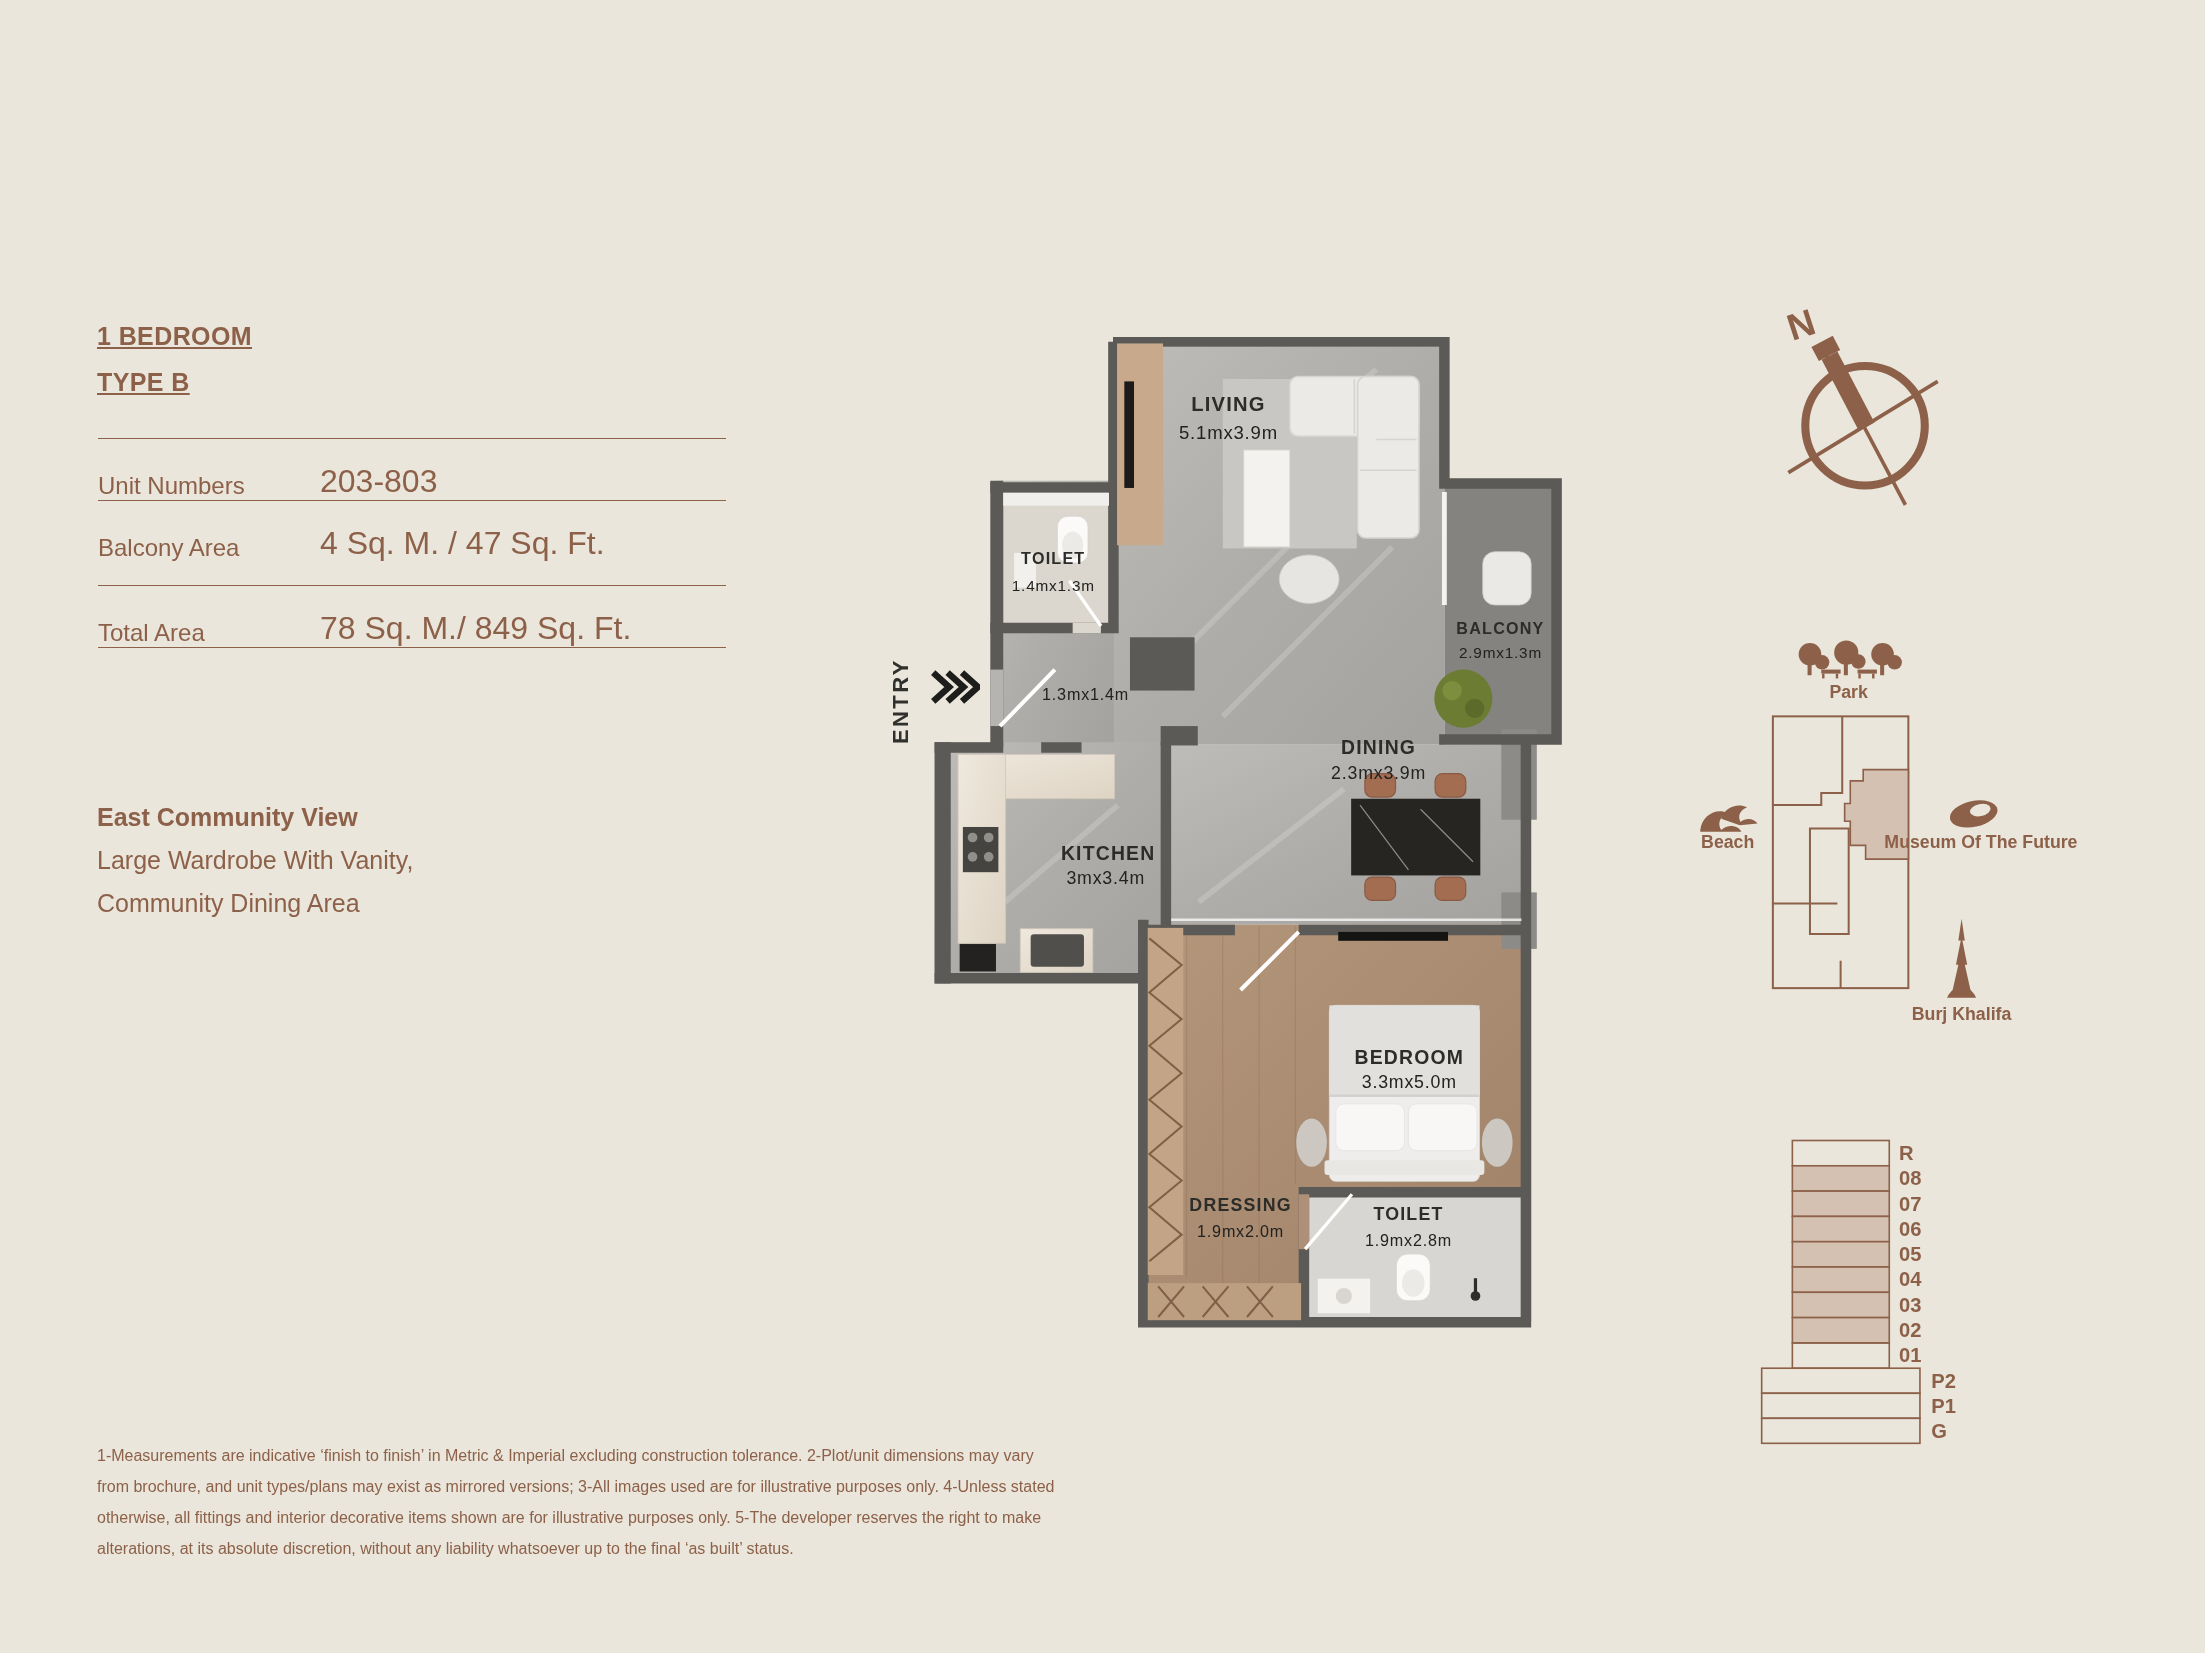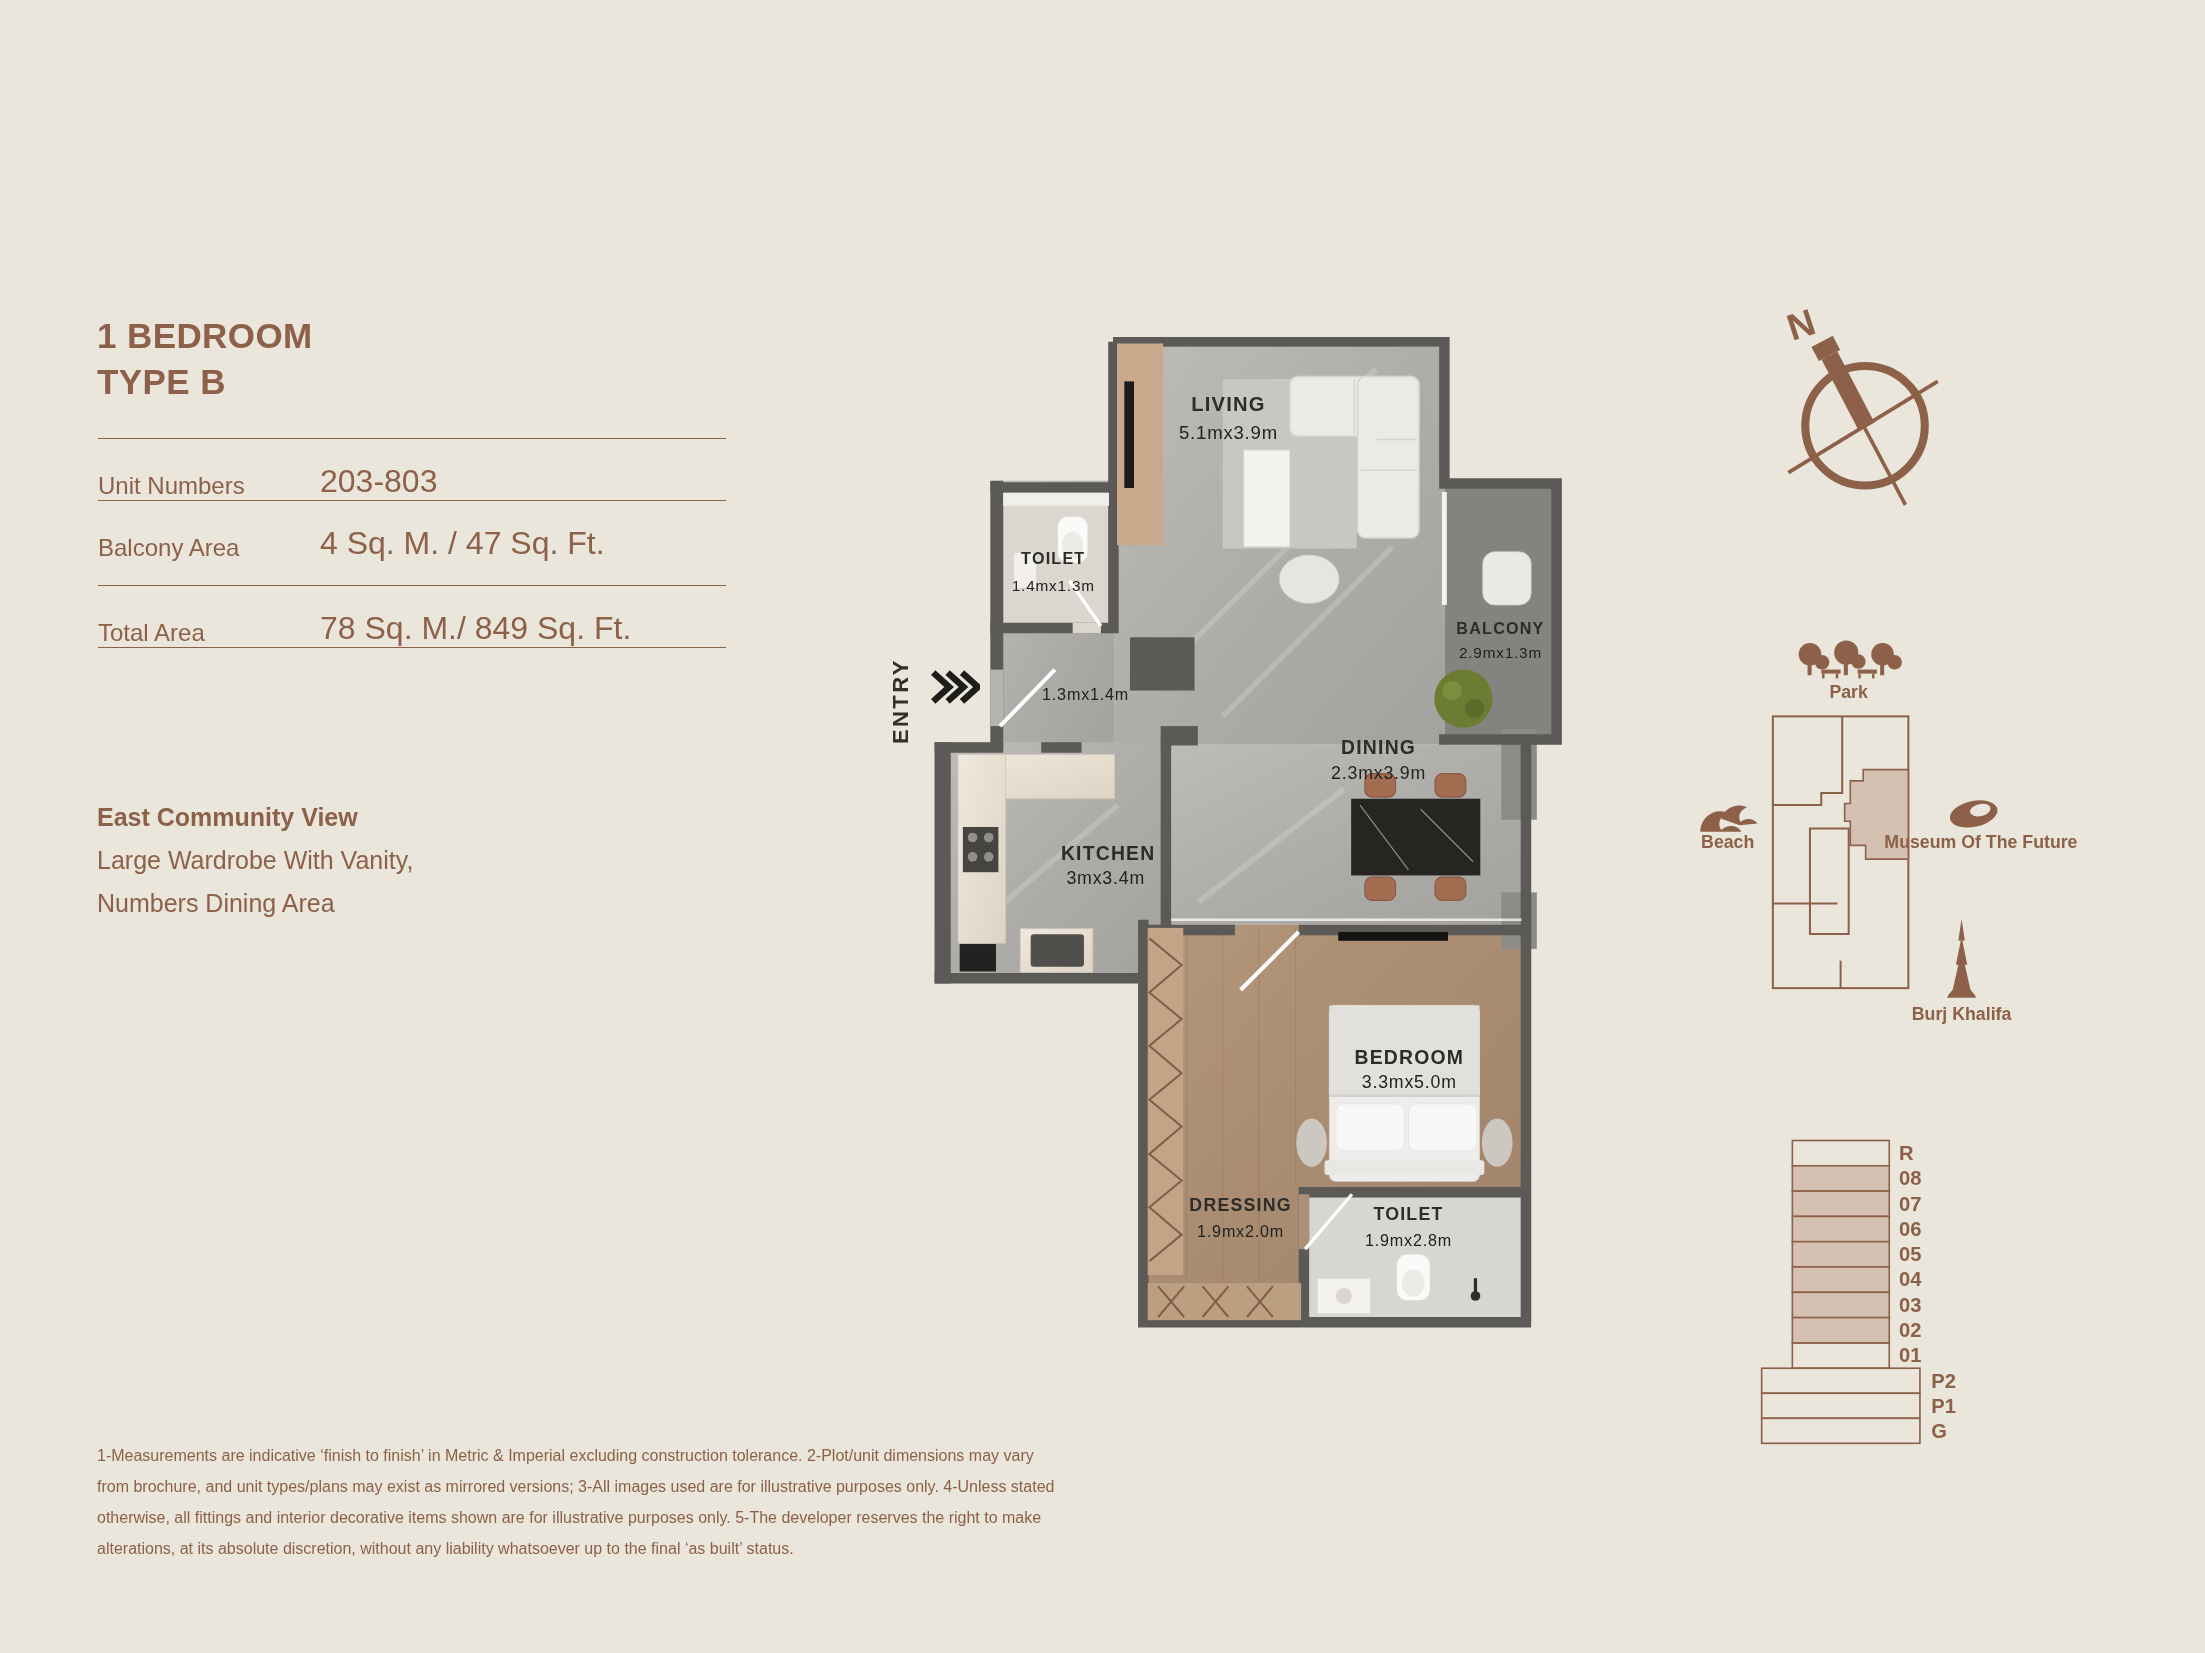--- a/index.html
+++ b/index.html
@@ -1,21 +1,21 @@
 <!DOCTYPE html>
 <html style="--bg: #EAE6DB; --accent: #8D6149; --highlight: #D5C1B2;font-size:13px"><head>
 <meta charset="utf-8">
 <style>
   html,body{margin:0;padding:0;}
   body{width:2205px;height:1653px;background:var(--bg,#EAE6DB);font-family:"Liberation Sans",sans-serif;overflow:hidden;}
   #page{position:relative;width:2205px;height:1653px;background:var(--bg,#EAE6DB);}
   .abs{position:absolute;}
   
   #title-block{left:97px;top:313px;color:var(--accent,#8D6149);}
-  .title-line{font-size:35px;font-weight:700;line-height:46px;letter-spacing:0.4px;}
+  .title-line{font-size:25px;font-weight:700;line-height:46px;letter-spacing:0.4px;text-decoration:underline;}
   #unit-table{left:98px;top:438px;width:628px;}
   .trow{display:flex;align-items:flex-end;height:61px;border-top:1.6px solid var(--accent,#8D6149);}
   .trow:last-child{border-bottom:1.6px solid var(--accent,#8D6149);margin-top:23px;}
   .tlabel{width:222px;font-size:24px;font-weight:500;color:var(--accent,#8D6149);}
   .tvalue{font-size:32px;font-weight:500;color:var(--accent,#8D6149);}
   #features{left:97px;top:796px;color:var(--accent,#8D6149);font-size:25px;line-height:43px;font-weight:500;}
   #features .f1{font-weight:700;}
   #disclaimer{left:97px;top:1440px;width:961px;font-size:16px;line-height:31px;color:var(--accent,#8D6149);}
   
   #entry-label{left:888px;top:657px;height:89px;width:24px;writing-mode:vertical-rl;transform:rotate(180deg);font-size:22px;font-weight:600;letter-spacing:2.4px;color:#30302d;text-align:center;}
@@ -51,21 +51,21 @@
     </div>
     <div class="trow">
       <div class="tlabel">Total Area</div>
       <div class="tvalue">78 Sq. M./ 849 Sq. Ft.</div>
     </div>
   </div>
 
   <div class="abs" id="features">
     <div class="f1">East Community View</div>
     <div>Large Wardrobe With Vanity,</div>
-    <div>Numbers Dining Area</div>
+    <div>Community Dining Area</div>
   </div>
 
   <div class="abs" id="disclaimer">1-Measurements are indicative ‘finish to finish’ in Metric &amp; Imperial excluding construction tolerance. 2-Plot/unit dimensions may vary from brochure, and unit types/plans may exist as mirrored versions; 3-All images used are for illustrative purposes only. 4-Unless stated otherwise, all fittings and interior decorative items shown are for illustrative purposes only. 5-The developer reserves the right to make alterations, at its absolute discretion, without any liability whatsoever up to the final ‘as built’ status.</div>
 
   <div class="abs" id="entry-label">ENTRY</div>
   <svg class="abs" style="left:928px;top:667px;" width="52" height="40" viewBox="0 0 64 50">
     <path d="M6,7 L26,25 L6,43 M24,7 L44,25 L24,43 M42,7 L62,25 L42,43" stroke="#1d1d1b" stroke-width="8" fill="none"></path>
   </svg>
 
   <svg class="abs" style="left:920px;top:337px;" width="650" height="1005" viewBox="-45 0 805 1245">

